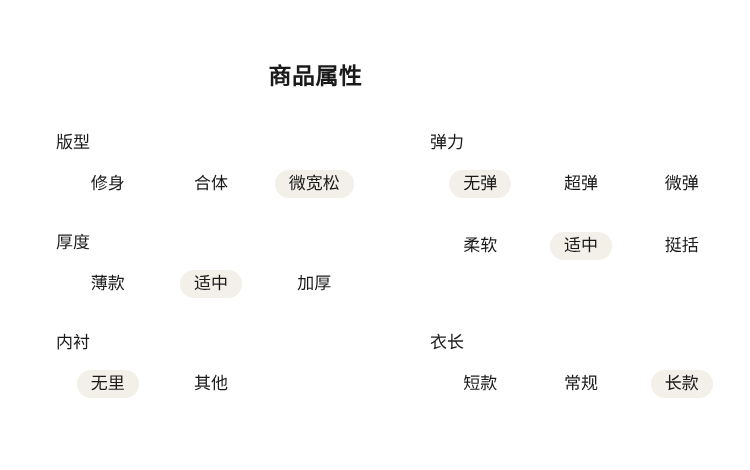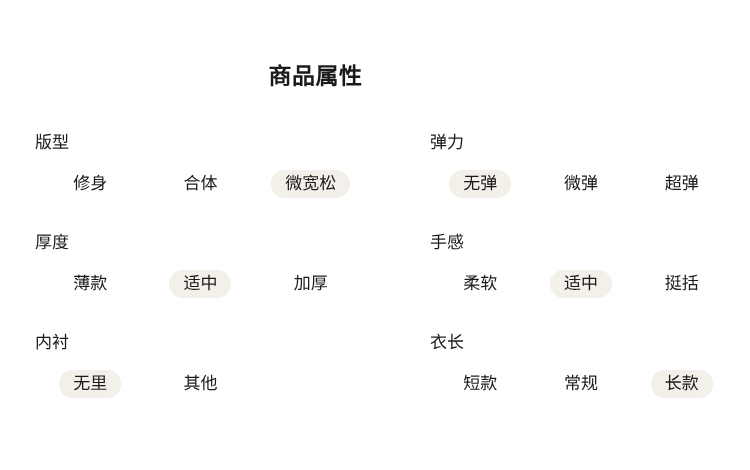--- a/index.html
+++ b/index.html
@@ -46,21 +46,21 @@
     width: 750px;
     display: grid;
     grid-template-columns: 398px 352px;
     grid-template-rows: 100px 100px 100px;
   }
 
   .attr-group {
     position: relative;
     box-sizing: border-box;
   }
-  .attr-group.col-left  { padding-left: 35px; padding-right: 32px; }
+  .attr-group.col-left  { padding-left: 56px; padding-right: 32px; }
   .attr-group.col-right { padding-left: 32px; padding-right: 18px; }
 
   .attr-label {
     font-size: 17px;
     line-height: 22px;
     color: #1a1a1a;
     margin: 0 0 16px 0;
     white-space: nowrap;
   }
 
@@ -104,34 +104,33 @@
         <div class="attr-options">
           <div class="attr-option">修身</div>
           <div class="attr-option">合体</div>
           <div class="attr-option selected">微宽松</div>
         </div>
       </div>
       <div class="attr-group col-right">
         <div class="attr-label">弹力</div>
         <div class="attr-options">
           <div class="attr-option selected">无弹</div>
+          <div class="attr-option">超弹</div>
           <div class="attr-option">微弹</div>
-          <div class="attr-option">超弹</div>
         </div>
       </div>
       <div class="attr-group col-left">
         <div class="attr-label">厚度</div>
         <div class="attr-options">
           <div class="attr-option">薄款</div>
           <div class="attr-option selected">适中</div>
           <div class="attr-option">加厚</div>
         </div>
       </div>
       <div class="attr-group col-right">
-        <div class="attr-label">手感</div>
         <div class="attr-options">
           <div class="attr-option">柔软</div>
           <div class="attr-option selected">适中</div>
           <div class="attr-option">挺括</div>
         </div>
       </div>
       <div class="attr-group col-left">
         <div class="attr-label">内衬</div>
         <div class="attr-options">
           <div class="attr-option selected">无里</div>

